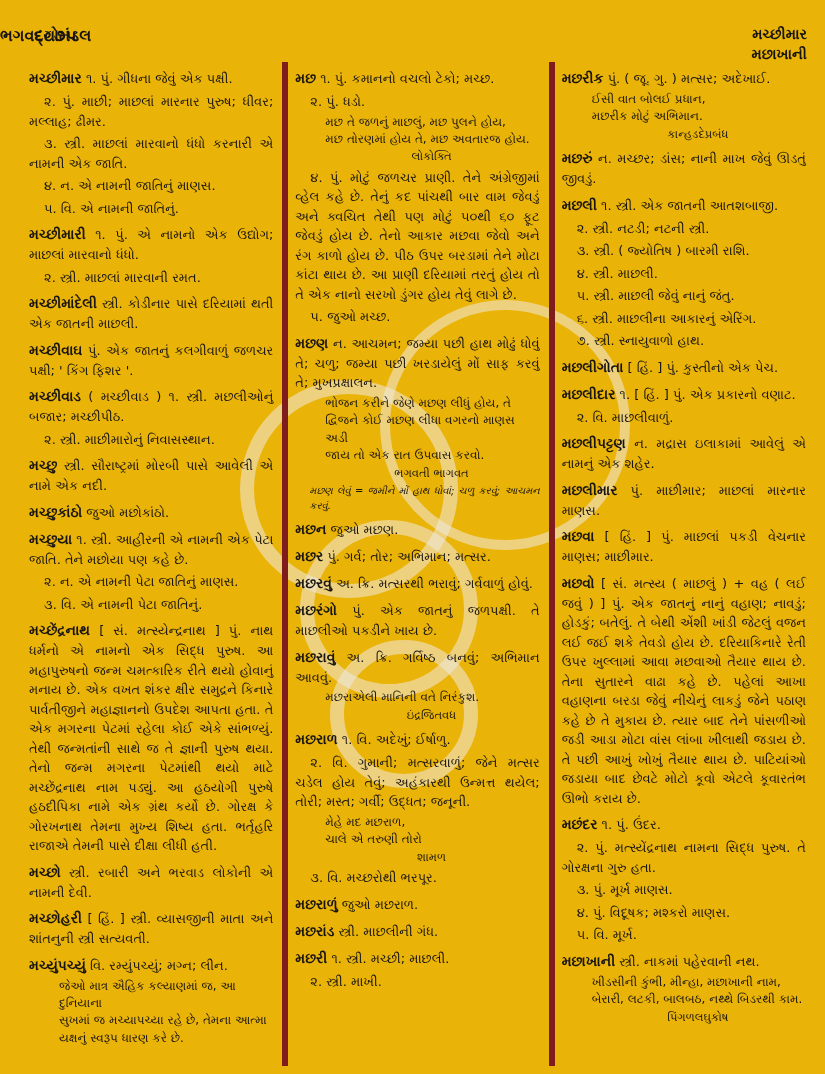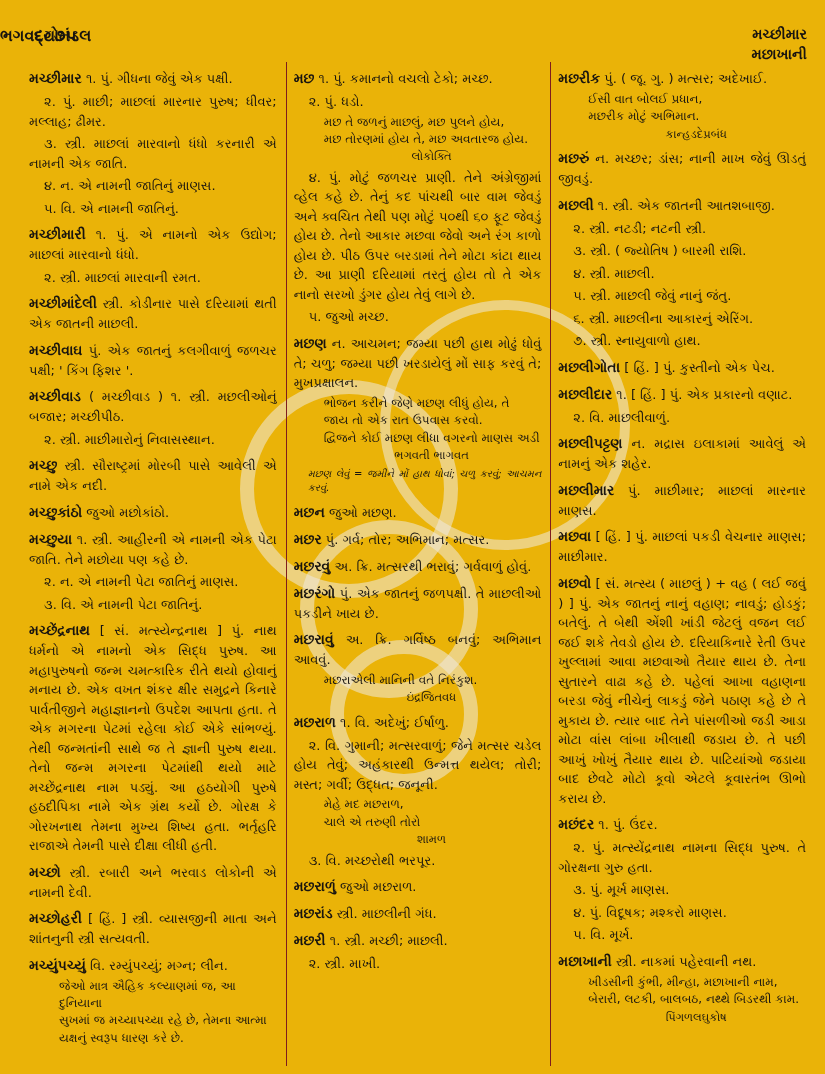--- a/index.html
+++ b/index.html
@@ -23,21 +23,21 @@
   .header{position:absolute;top:24px;left:0;right:0;height:46px;z-index:2;}
   .pageno{position:absolute;left:34px;top:2px;font-weight:bold;font-size:16px;letter-spacing:1px;}
   .book-title{position:absolute;left:0;right:0;top:2px;font-weight:bold;font-size:16px;}
   .guide{position:absolute;right:18px;top:0;text-align:right;font-weight:bold;font-size:14.5px;line-height:1.4;}
 
   .columns{
     position:absolute;left:22px;right:10px;top:62px;bottom:8px;
     display:flex;z-index:1;
   }
   .col{flex:1 1 0;padding:0 9px 0 7px;overflow:hidden;}
-  .col + .col{border-left:1px solid #7f1d1d;}
+  .col + .col{border-left:6px solid #7f1d1d;}
 
   .entry{margin:0 0 3px 0;}
   p.def{margin:6px 0 0 0;font-size:13px;line-height:1.5;text-align:justify;}
   .head{font-weight:bold;font-size:14px;}
   p.sub{margin:3px 0 0 0;text-indent:15px;font-size:13px;line-height:1.5;text-align:justify;}
   p.idiom{margin:3px 0 0 14px;font-size:10px;line-height:1.45;text-align:justify;font-style:italic;}
   .quote{margin:2px 0 1px 30px;font-size:12px;line-height:1.45;}
   .qline{white-space:normal;}
   .qsrc{text-align:center;font-size:11.5px;padding-right:2px;}
 </style>
@@ -123,22 +123,22 @@
             <div class="qline">મછ તોરણમાં હોય તે, મછ અવતારજ હોય.</div>
             <div class="qsrc">લોકોક્તિ</div>
           </div>
           <p class="sub">૪. પું. મોટું જળચર પ્રાણી. તેને અંગ્રેજીમાં વ્હેલ કહે છે. તેનું કદ પાંચથી બાર વામ જેવડું અને ક્વચિત તેથી પણ મોટું ૫૦થી ૬૦ ફૂટ જેવડું હોય છે. તેનો આકાર મછવા જેવો અને રંગ કાળો હોય છે. પીઠ ઉપર બરડામાં તેને મોટા કાંટા થાય છે. આ પ્રાણી દરિયામાં તરતું હોય તો તે એક નાનો સરખો ડુંગર હોય તેવું લાગે છે.</p>
           <p class="sub">૫. જુઓ મચ્છ.</p>
         </div>
         <div class="entry">
           <p class="def"><span class="head">મછણ</span><span> ન. આચમન; જમ્યા પછી હાથ મોઢું ધોવું તે; ચળુ; જમ્યા પછી ખરડાયેલું મોં સાફ કરવું તે; મુખપ્રક્ષાલન.</span></p>
           <div class="quote">
             <div class="qline">ભોજન કરીને જેણે મછણ લીધું હોય, તે</div>
+            <div class="qline">દ્વિજને કોઈ મછણ લીધા વગરનો માણસ અડી</div>
             <div class="qline">જાય તો એક રાત ઉપવાસ કરવો.</div>
-            <div class="qline">દ્વિજને કોઈ મછણ લીધા વગરનો માણસ અડી</div>
             <div class="qsrc">ભગવતી ભાગવત</div>
           </div>
           <p class="idiom">મછણ લેવું = જમીને મોં હાથ ધોવાં; ચળુ કરવું; આચમન કરવું.</p>
         </div>
         <div class="entry">
           <p class="def"><span class="head">મછન</span><span> જુઓ મછણ.</span></p>
         </div>
         <div class="entry">
           <p class="def"><span class="head">મછર</span><span> પું. ગર્વ; તોર; અભિમાન; મત્સર.</span></p>
         </div>

